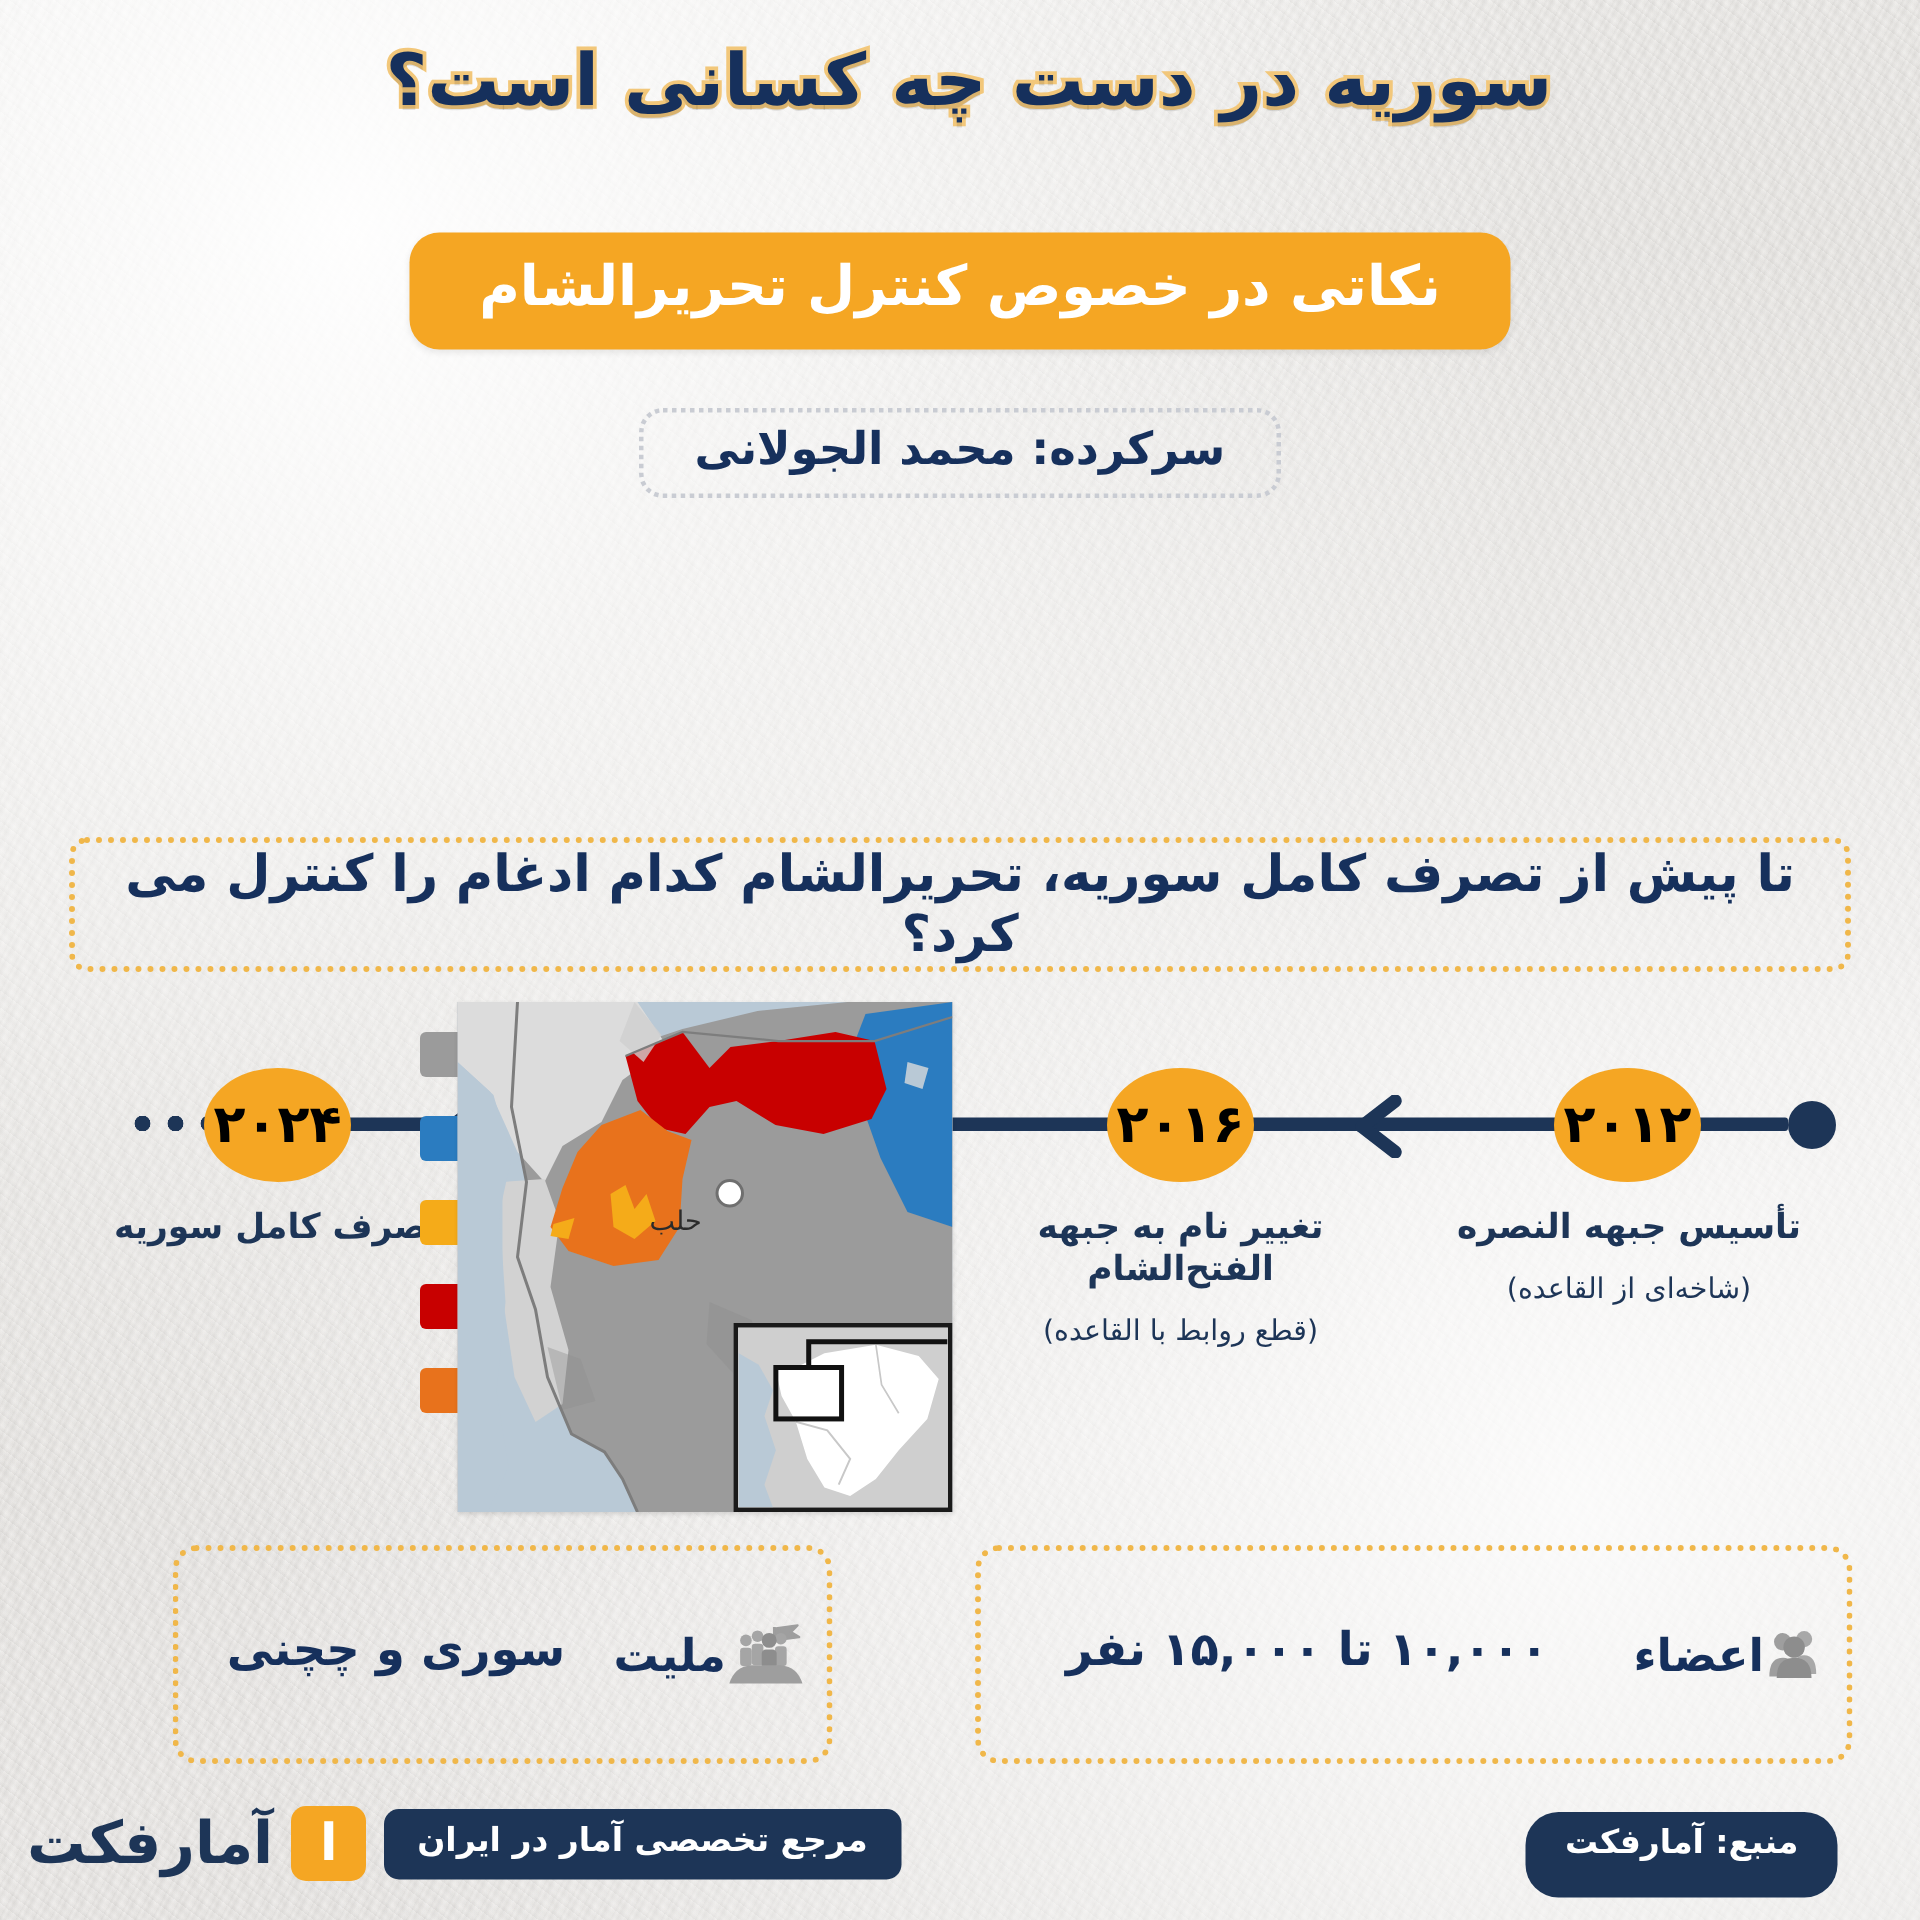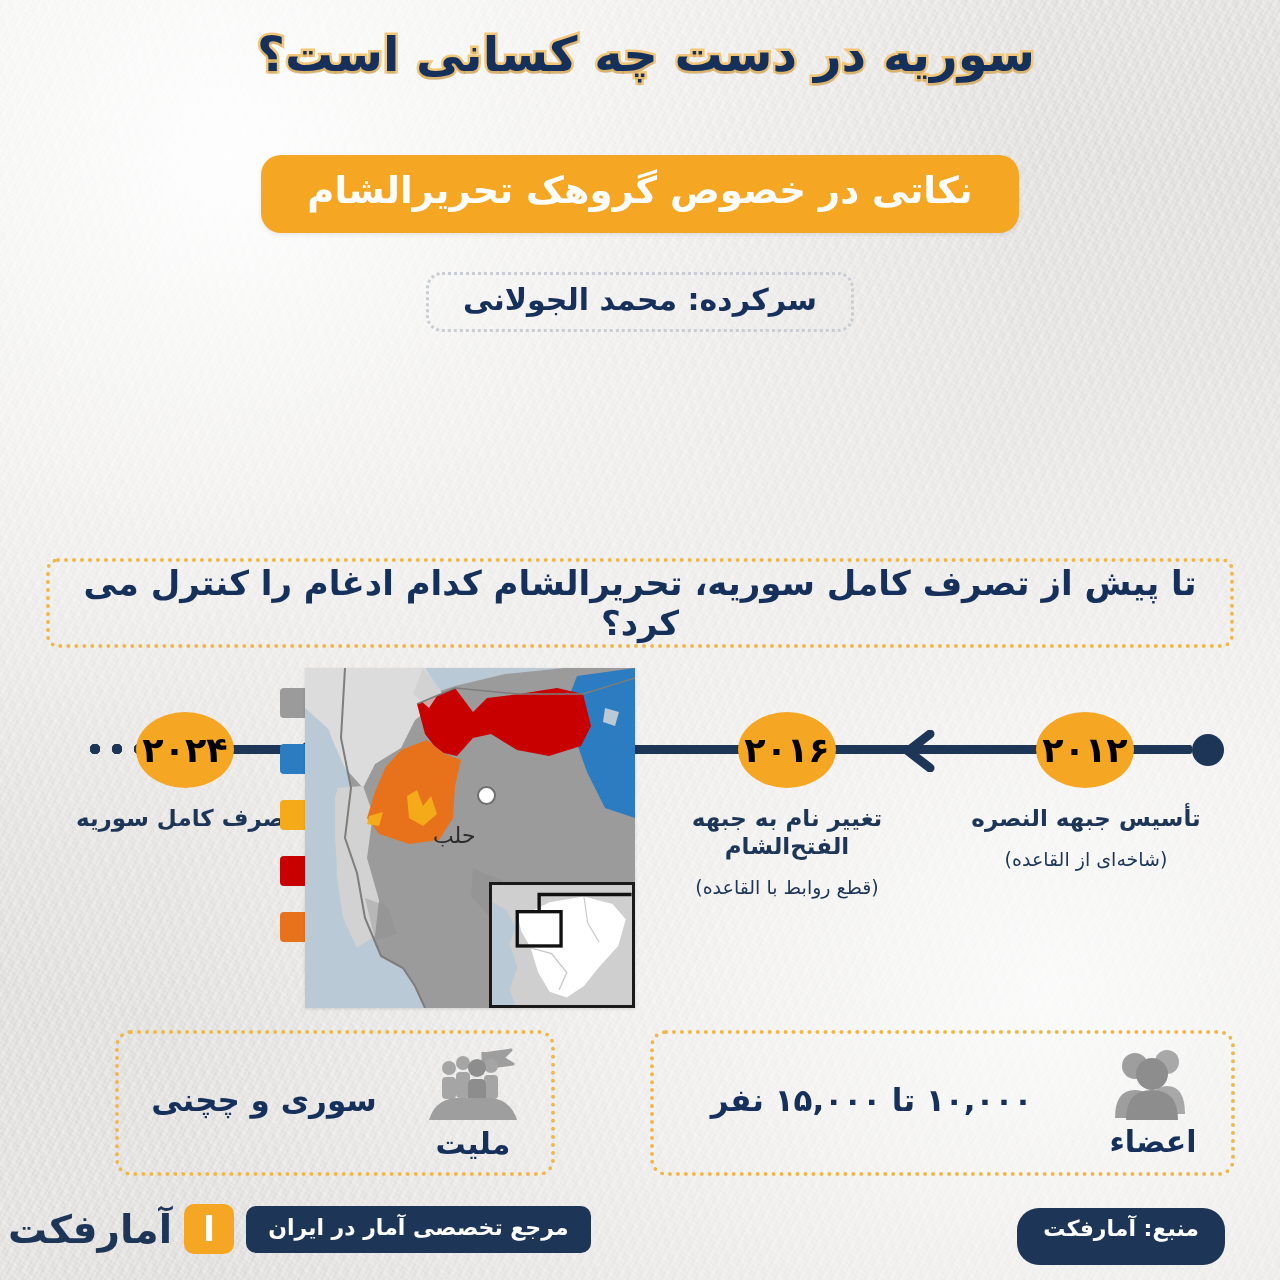--- a/index.html
+++ b/index.html
@@ -116,22 +116,22 @@
 
   
   .map{
     position:absolute;top:668px;left:305px;width:330px;height:340px;
     background:#c9c9c9;
     overflow:hidden;
     box-shadow:0 1px 3px rgba(0,0,0,.12);
   }
   .map svg{display:block;width:100%;height:100%;}
   .map-city-label{
-    position:absolute;top:155px;left:128px;
-    color:#2b2b2b;font-size:22px;
+    position:absolute;top:136px;left:128px;
+    color:#2b2b2b;font-size:18px;
   }
   .map-city-dot{
     position:absolute;top:118px;left:172px;width:15px;height:15px;border-radius:50%;
     background:#ffffff;border:2px solid #6f6f6f;
   }
   .map-inset{
     position:absolute;right:0px;bottom:0px;width:146px;height:126px;
     background:#cfcfcf;border:3px solid #1a1a1a;box-sizing:border-box;overflow:hidden;
   }
   .map-inset svg{display:block;width:100%;height:100%;}
@@ -140,41 +140,41 @@
   .card{
     position:absolute;top:1030px;height:146px;
     border:4px dotted #f0b74a;
     border-radius:16px;
     box-sizing:border-box;
     display:flex;align-items:center;
   }
   .card-members{left:650px;width:585px;}
   .card-nationality{left:115px;width:440px;}
   .card-icon{
-    width:128px;flex:0 0 auto;display:flex;flex-direction:column;align-items:center;justify-content:center;
+    width:128px;flex:0 0 auto;display:flex;flex-direction:row;align-items:center;justify-content:center;
     margin-right:14px;
   }
   .card-icon svg{display:block;}
   .card-title{
     color:#16305c;font-size:30px;font-weight:bold;margin-top:2px;
   }
   .card-value{
     flex:1;text-align:center;color:#16305c;font-size:31px;font-weight:bold;
     padding-bottom:6px;
   }
 
   
   .src-pill{
     position:absolute;top:1208px;right:55px;
     background:#1d3557;color:#fff;
     font-size:22px;font-weight:bold;
     padding:8px 26px 24px;border-radius:22px;
   }
   .brand{
-    position:absolute;top:1204px;left:8px;
+    position:absolute;top:1204px;left:18px;
     display:flex;align-items:center;gap:12px;flex-direction:row-reverse;
   }
   .brand-word{
     color:#1d3557;font-size:39px;font-weight:bold;letter-spacing:-1px;
   }
   .brand-mark{
     width:50px;height:50px;border-radius:10px;background:#f5a623;
     display:flex;align-items:center;justify-content:center;
     color:#ffffff;font-size:34px;font-weight:bold;
     transform:skewX(0deg);
@@ -185,21 +185,21 @@
   }
 </style>
 </head>
 <body>
 
 <div id="page">
 
   <div class="title">سوریه در دست چه کسانی است؟</div>
 
   <div class="subtitle-wrap">
-    <div class="subtitle">نکاتی در خصوص گروهک تحریرالشام</div>
+    <div class="subtitle">نکاتی در خصوص کنترل تحریرالشام</div>
   </div>
 
   <div class="leader-wrap">
     <div class="leader">سرکرده: محمد الجولانی</div>
   </div>
 
   <div class="timeline">
     <div class="tl-line"></div>
     <div class="tl-dots"></div>
     <div class="tl-enddot"></div>

